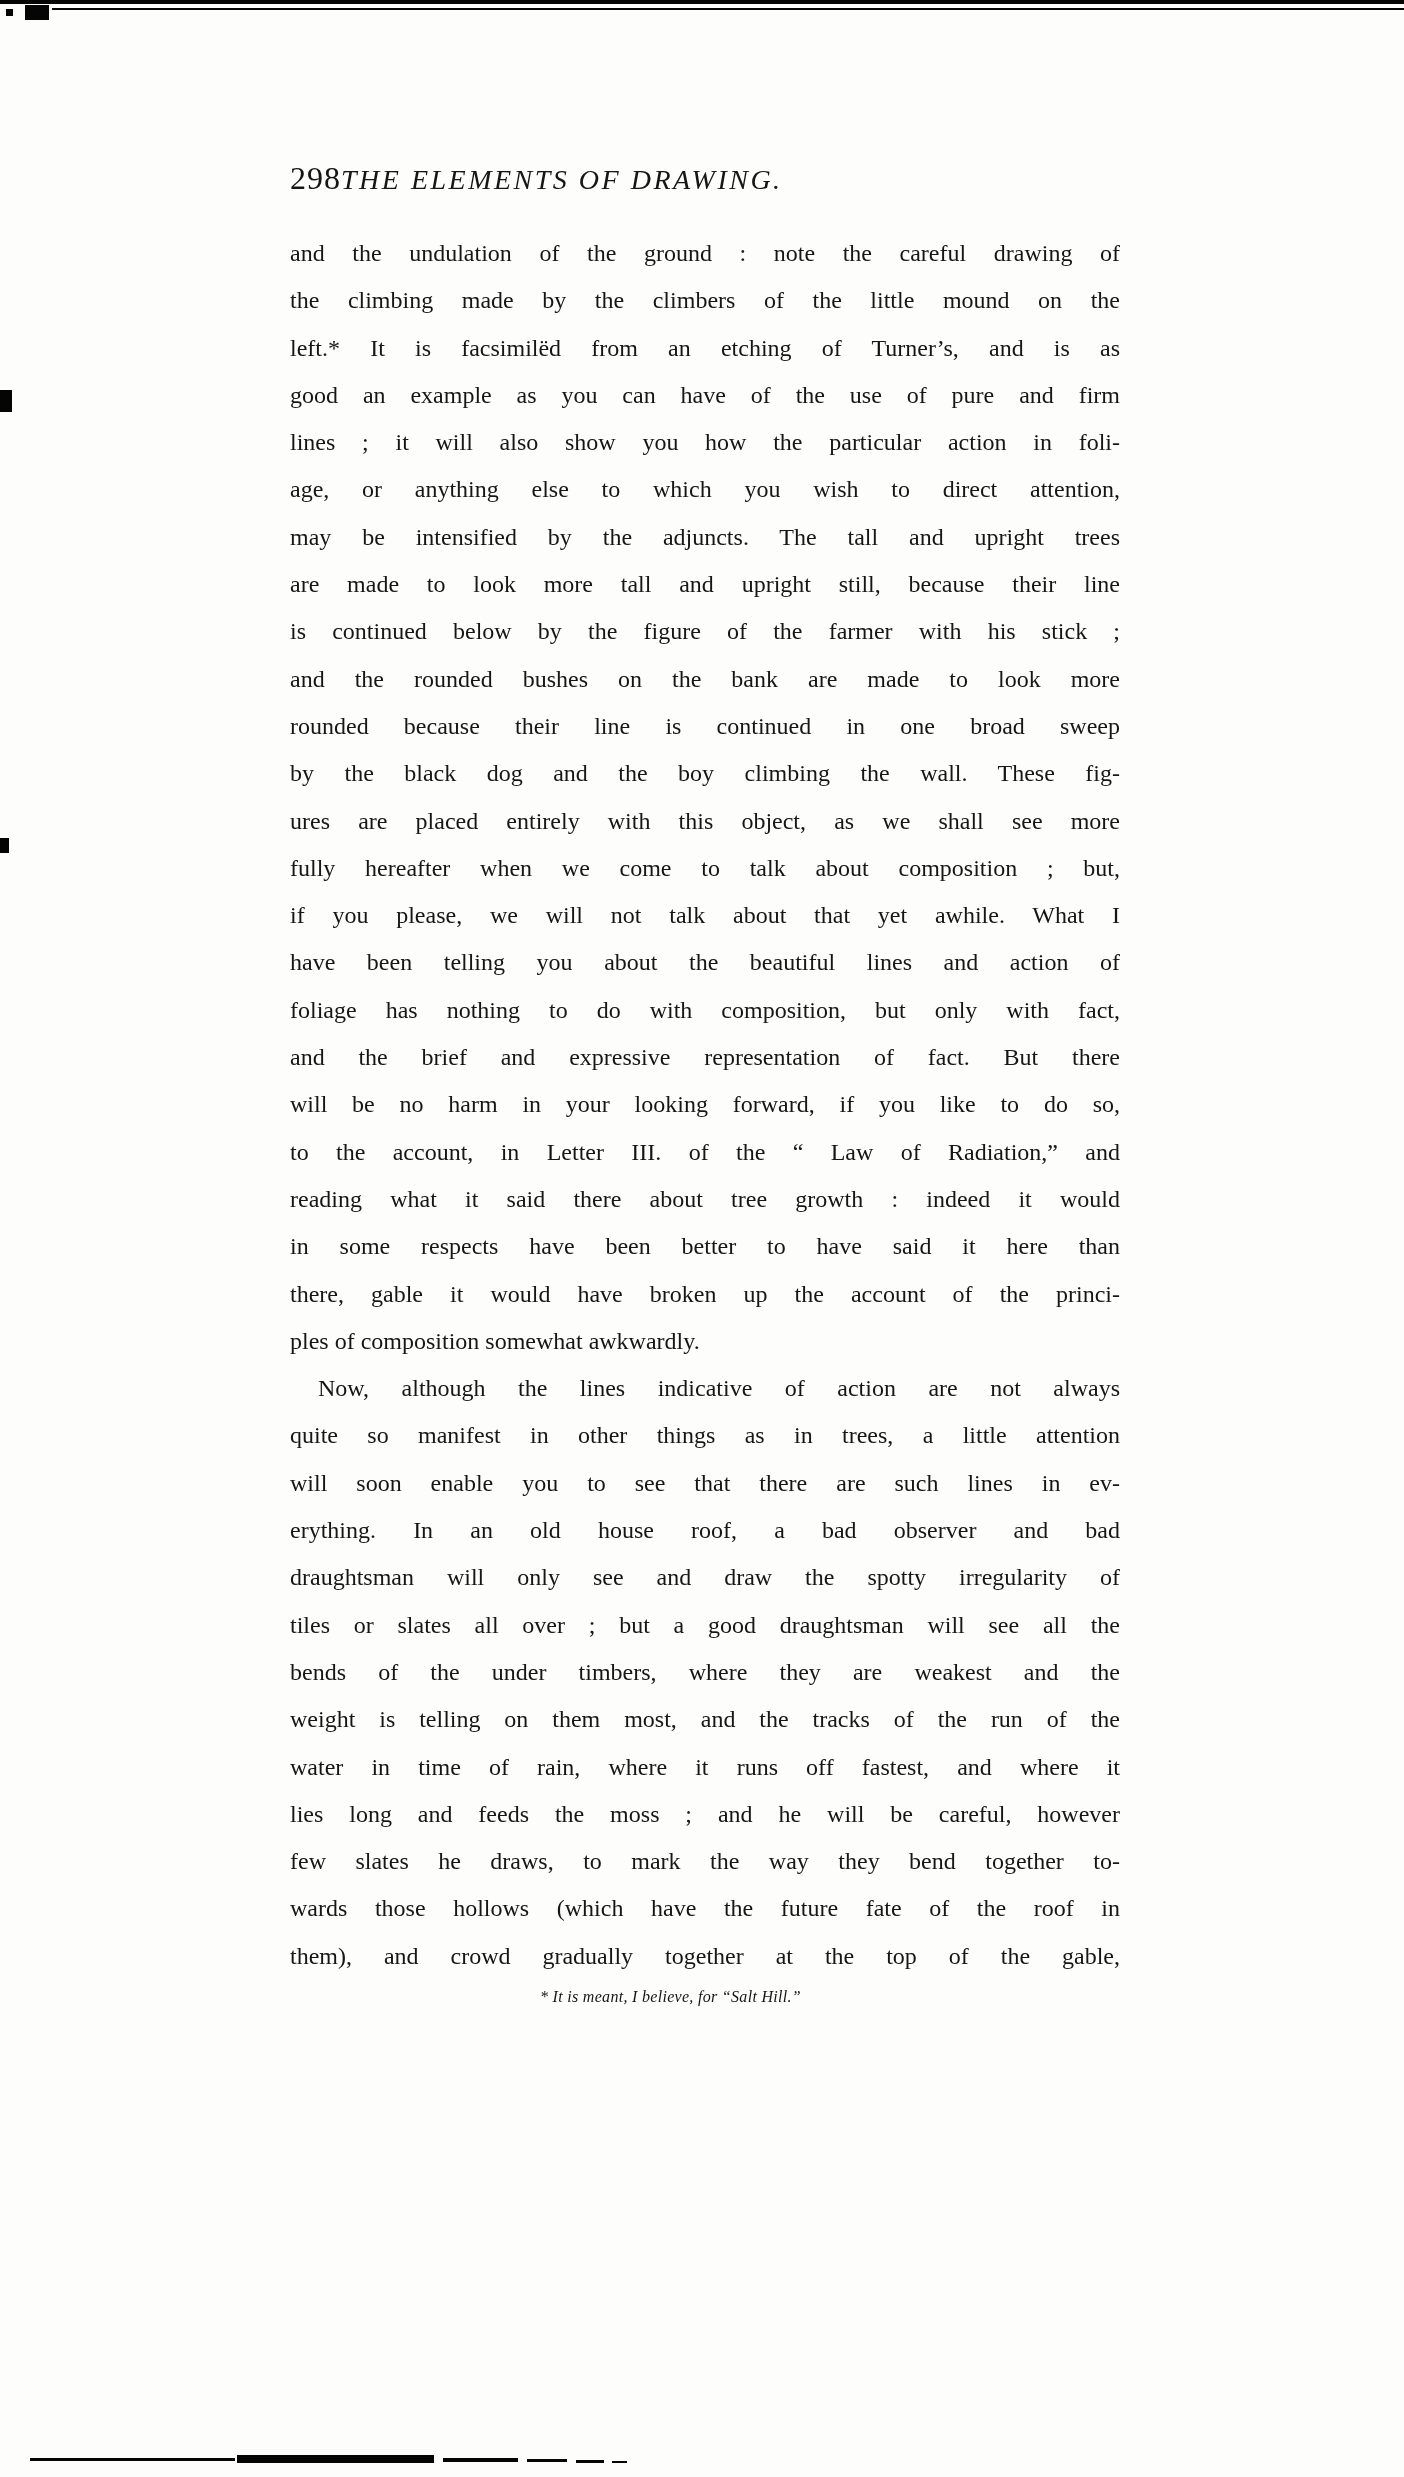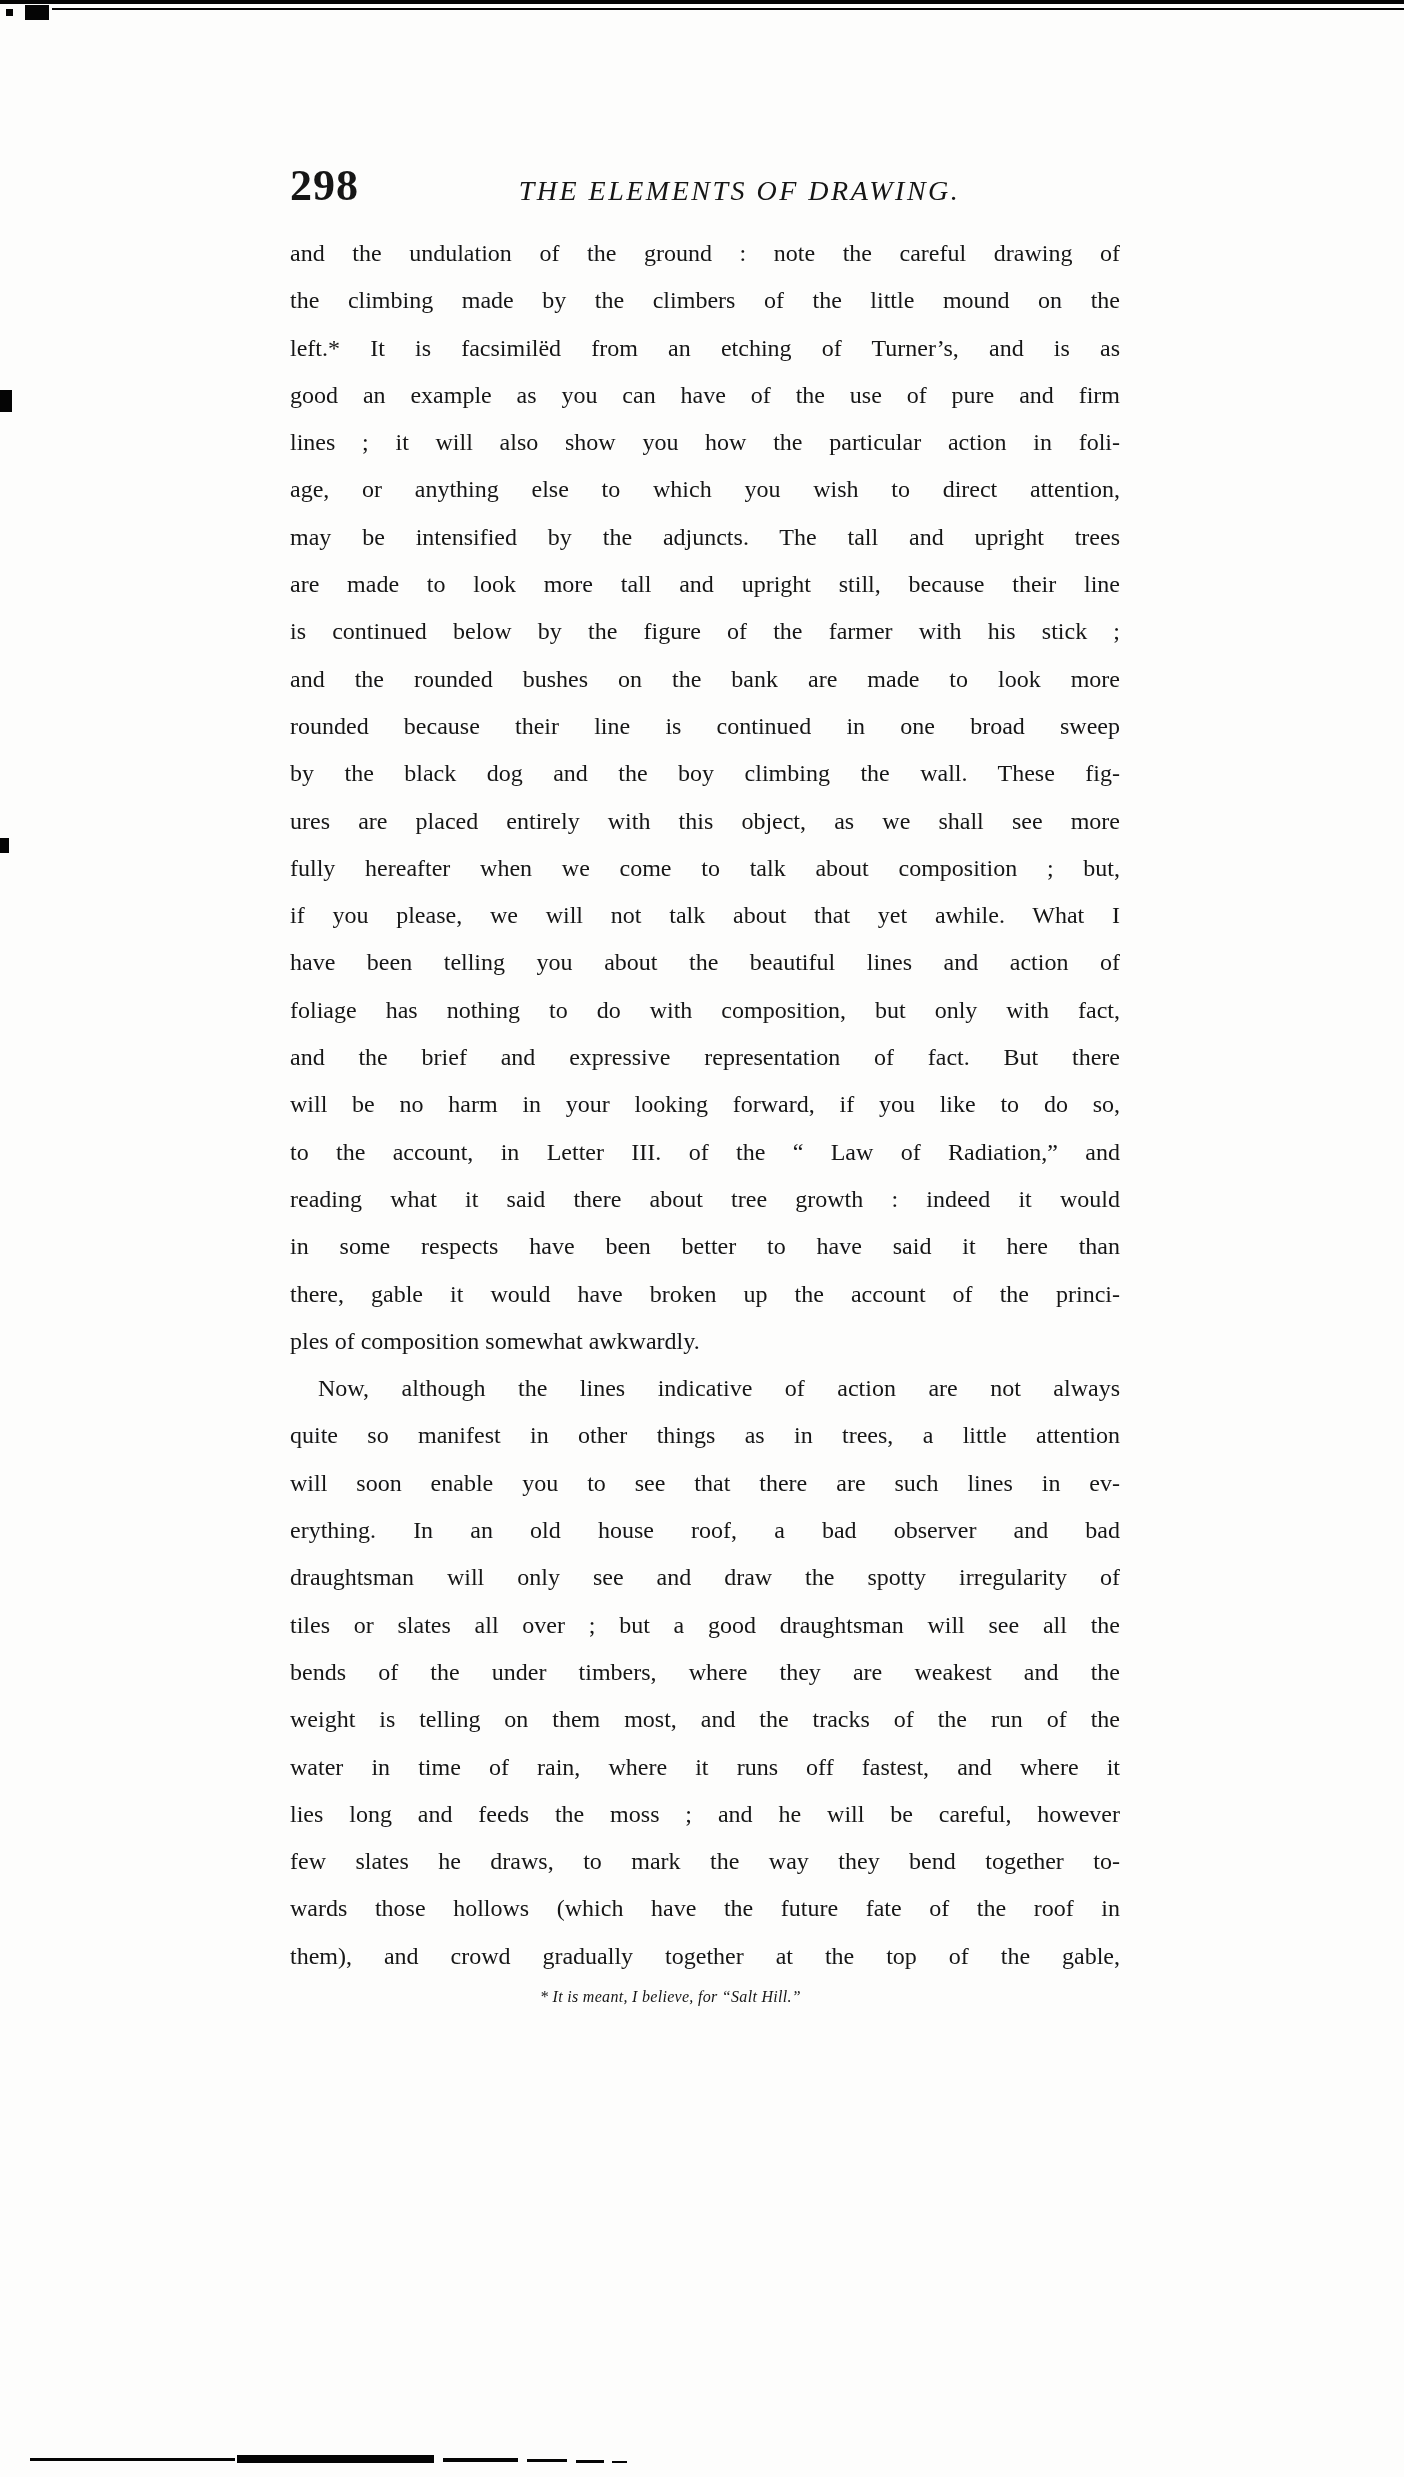--- a/index.html
+++ b/index.html
@@ -23,23 +23,23 @@
   .bot-b{left:237px;top:2455px;width:197px;height:8px;}
   .bot-c{left:443px;top:2458px;width:75px;height:4px;}
   .bot-d{left:527px;top:2459px;width:40px;height:3px;}
   .bot-e{left:576px;top:2460px;width:28px;height:3px;}
   .bot-f{left:612px;top:2461px;width:15px;height:2px;}
   
   .header{
     position:absolute;left:290px;top:160px;width:830px;
     display:flex;align-items:baseline;
   }
-  .pageno{font-size:44px;letter-spacing:1px;font-weight:bold;}
+  .pageno{font-size:32px;letter-spacing:1px;}
   .running-title{
-    flex:1;text-align:center;
+    flex:1;
     font-style:italic;font-size:28px;letter-spacing:2.5px;
     white-space:nowrap;
   }
   
   .body-text{
     position:absolute;left:290px;top:230px;width:830px;
     font-size:24px;line-height:47.3px;
   }
   .line{
     text-align:justify;

